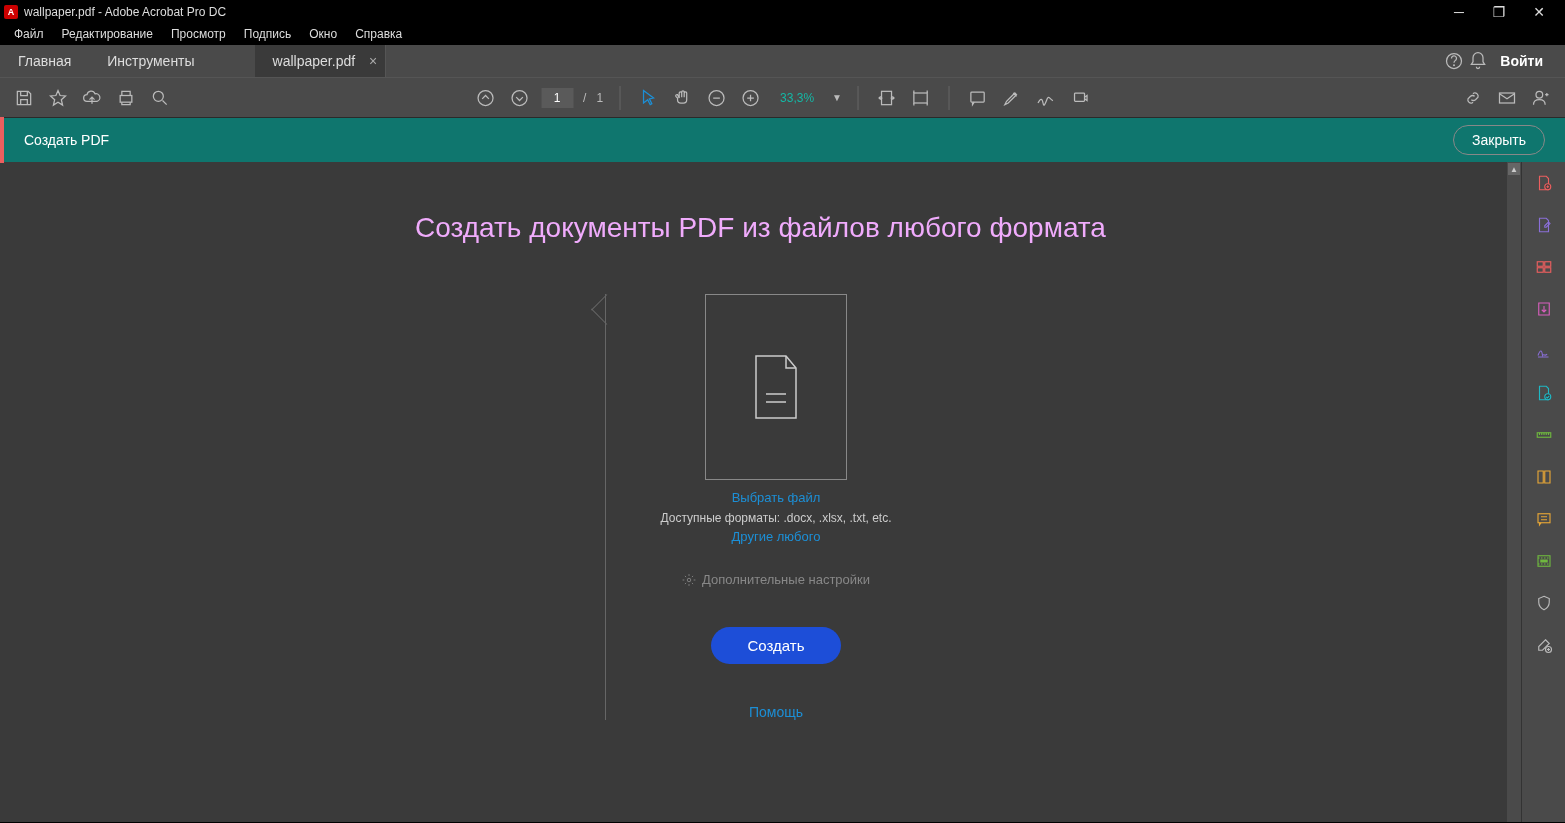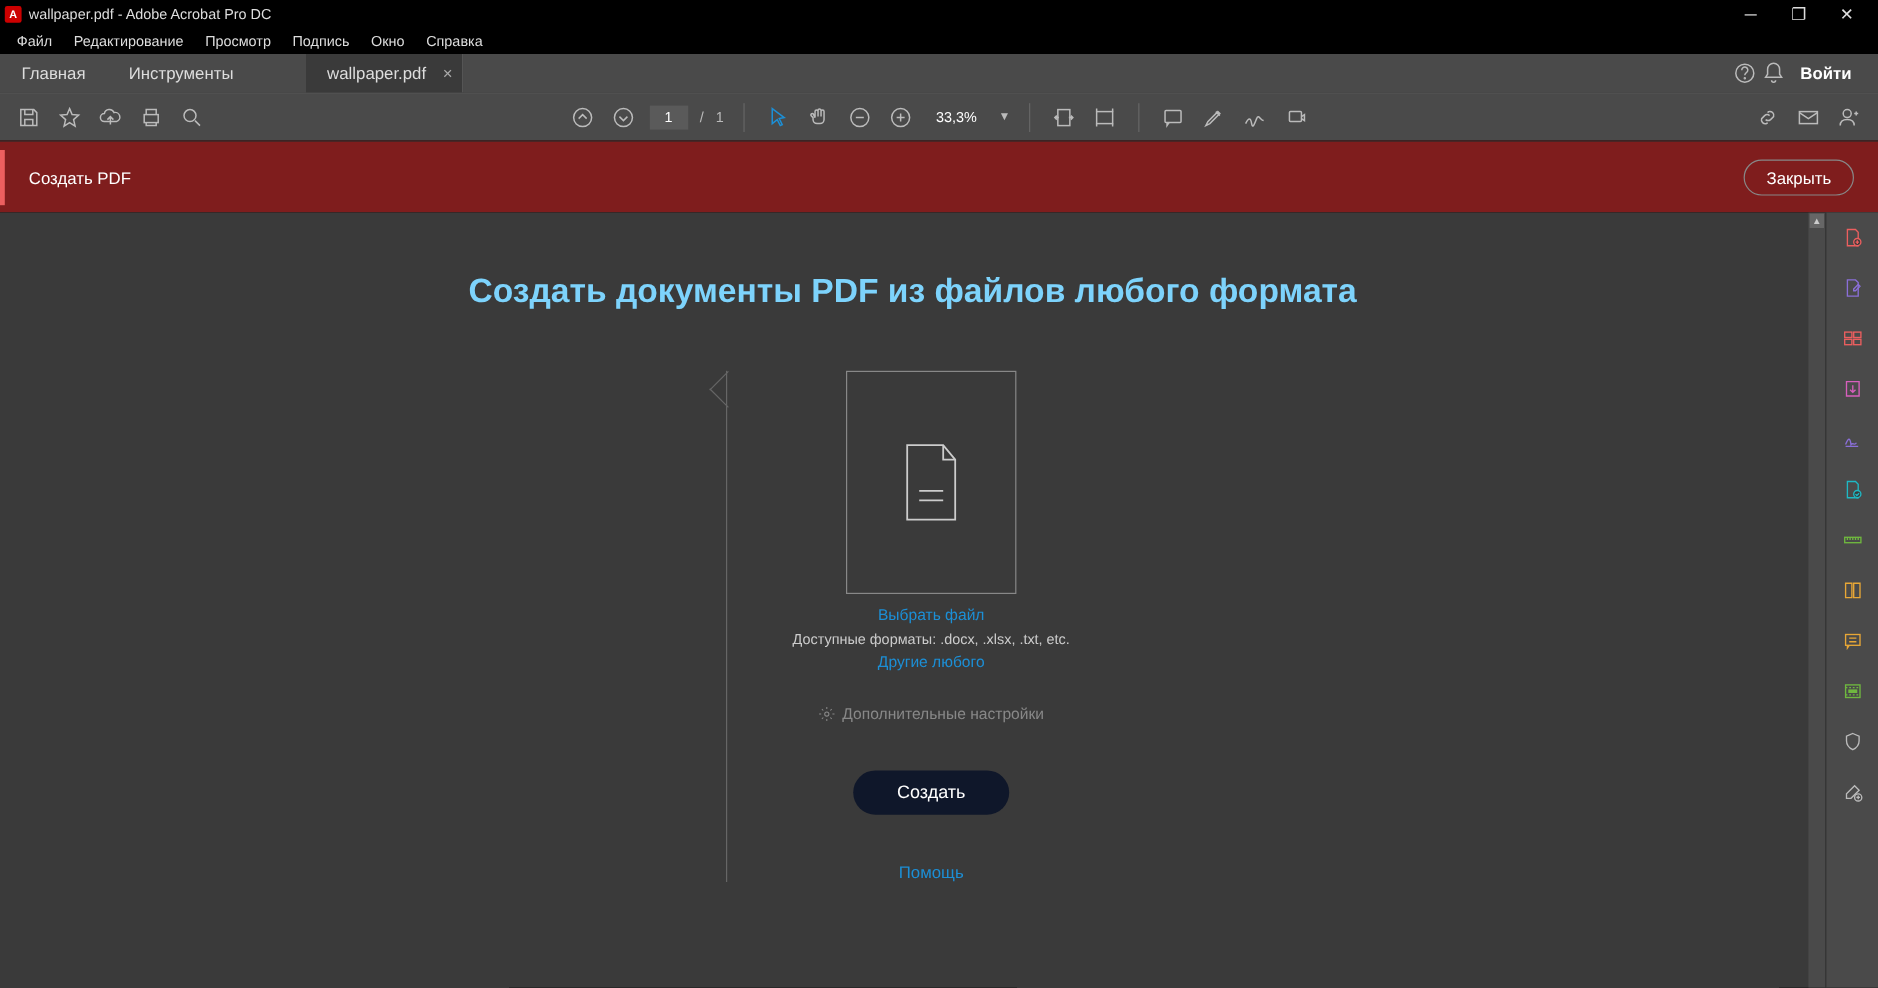--- a/index.html
+++ b/index.html
@@ -28,60 +28,60 @@
 .signin { font-size: 14px; font-weight: bold; color: #fff; cursor: pointer; padding: 0 8px; }
 
 
 .toolbar { height: 40px; background: #4a4a4a; display: flex; align-items: center; padding: 0 12px; justify-content: space-between; border-top: 1px solid #555; }
 .tb-group { display: flex; align-items: center; gap: 10px; }
 .tb-icon { width: 24px; height: 24px; display: flex; align-items: center; justify-content: center; color: #bbb; cursor: pointer; }
 .tb-icon svg { width: 20px; height: 20px; }
 .tb-sep { width: 1px; height: 24px; background: #666; margin: 0 6px; }
 .page-field { background: #5a5a5a; width: 32px; height: 20px; text-align: center; color: #fff; font-size: 12px; border: none; }
 .page-total { font-size: 12px; color: #bbb; }
-.zoom-field { background: transparent; width: 50px; text-align: center; color: #ffffff; font-size: 12px; border: none; }
+.zoom-field { background: transparent; width: 50px; text-align: center; color: #14b8a6; font-size: 12px; border: none; }
 .tb-center { display: flex; align-items: center; gap: 10px; position: absolute; left: 50%; transform: translateX(-50%); }
 
 
-.subheader { height: 60px; background: #7f1d1d; display: flex; align-items: center; justify-content: space-between; padding: 0 20px; border-top: 1px solid #2a2a2a; }
+.subheader { height: 45px; background: #0f766e; display: flex; align-items: center; justify-content: space-between; padding: 0 20px; border-top: 1px solid #2a2a2a; }
 .sub-left { display: flex; align-items: center; gap: 8px; }
 .sub-accent { width: 4px; height: 46px; background: #ec5f5f; margin-left: -20px; margin-right: 12px; }
 .sub-title { font-size: 14px; color: #fff; font-weight: 500; }
 .close-btn { padding: 6px 18px; border: 1px solid #888; border-radius: 18px; font-size: 14px; color: #fff; cursor: pointer; }
 
 
 .main { display: flex; height: calc(100% - 163px); background: #3a3a3a; }
 .content { flex: 1; position: relative; overflow: hidden; }
 .scroll-track { position: absolute; right: 0; top: 0; width: 14px; height: 100%; background: #4a4a4a; }
 .scroll-thumb-top { width: 12px; height: 12px; background: #666; margin: 1px; }
 
 
 .right-rail { width: 44px; background: #4a4a4a; display: flex; flex-direction: column; align-items: center; padding-top: 10px; gap: 20px; border-left: 1px solid #333; }
 .rail-icon { width: 22px; height: 22px; cursor: pointer; display: flex; align-items: center; justify-content: center; }
 .rail-icon svg { width: 18px; height: 18px; }
 
 
 .panel { display: flex; flex-direction: column; align-items: center; padding-top: 50px; }
-.panel-title { font-size: 28px; color: #7dd3fc; font-weight: 700; margin-bottom: 50px; }
+.panel-title { font-size: 28px; color: #f0abfc; font-weight: 400; margin-bottom: 50px; }
 .panel-body { display: flex; gap: 30px; }
 .source-list { display: flex; flex-direction: column; align-items: flex-end; gap: 24px; min-width: 260px; padding-top: 8px; position: relative; }
 .source-item { font-size: 17px; color: #ccc; cursor: pointer; }
 .source-item.active { color: #1c8fd6; }
 .divider-wedge { width: 1px; background: #666; position: relative; }
 .wedge { position: absolute; top: 0px; right: -1px; width: 22px; height: 36px; }
 .wedge::before { content: ''; position: absolute; top: 0; right: 0; border-top: 1px solid #666; width: 22px; transform: rotate(-45deg); transform-origin: right; }
 .wedge::after { content: ''; position: absolute; top: 30px; right: 0; border-top: 1px solid #666; width: 22px; transform: rotate(45deg); transform-origin: right; }
 .preview-col { display: flex; flex-direction: column; align-items: center; min-width: 280px; }
 .drop-zone { width: 142px; height: 186px; border: 1px solid #888; display: flex; align-items: center; justify-content: center; margin-bottom: 10px; cursor: pointer; }
 .file-icon { width: 56px; height: 70px; }
 .select-link { color: #1c8fd6; font-size: 13px; cursor: pointer; margin-bottom: 6px; }
 .avail { font-size: 12px; color: #ccc; margin-bottom: 4px; }
 .more-formats { color: #1c8fd6; font-size: 13px; cursor: pointer; margin-bottom: 28px; }
 .adv-settings { color: #888; font-size: 13px; display: flex; align-items: center; gap: 6px; cursor: pointer; margin-bottom: 40px; }
-.create-btn { background: #0f172a; color: #fff; padding: 10px 36px; border-radius: 22px; font-size: 15px; cursor: pointer; margin-bottom: 40px; }
+.create-btn { background: #1d4ed8; color: #fff; padding: 10px 36px; border-radius: 22px; font-size: 15px; cursor: pointer; margin-bottom: 40px; }
 .help-link { color: #1c8fd6; font-size: 14px; cursor: pointer; }
 
 svg { fill: none; stroke: currentColor; stroke-width: 1.5; }
 </style>
 </head>
 <body>
 
 <div class="title-bar">
   <div class="title-left">
     <div class="app-icon">A</div>

